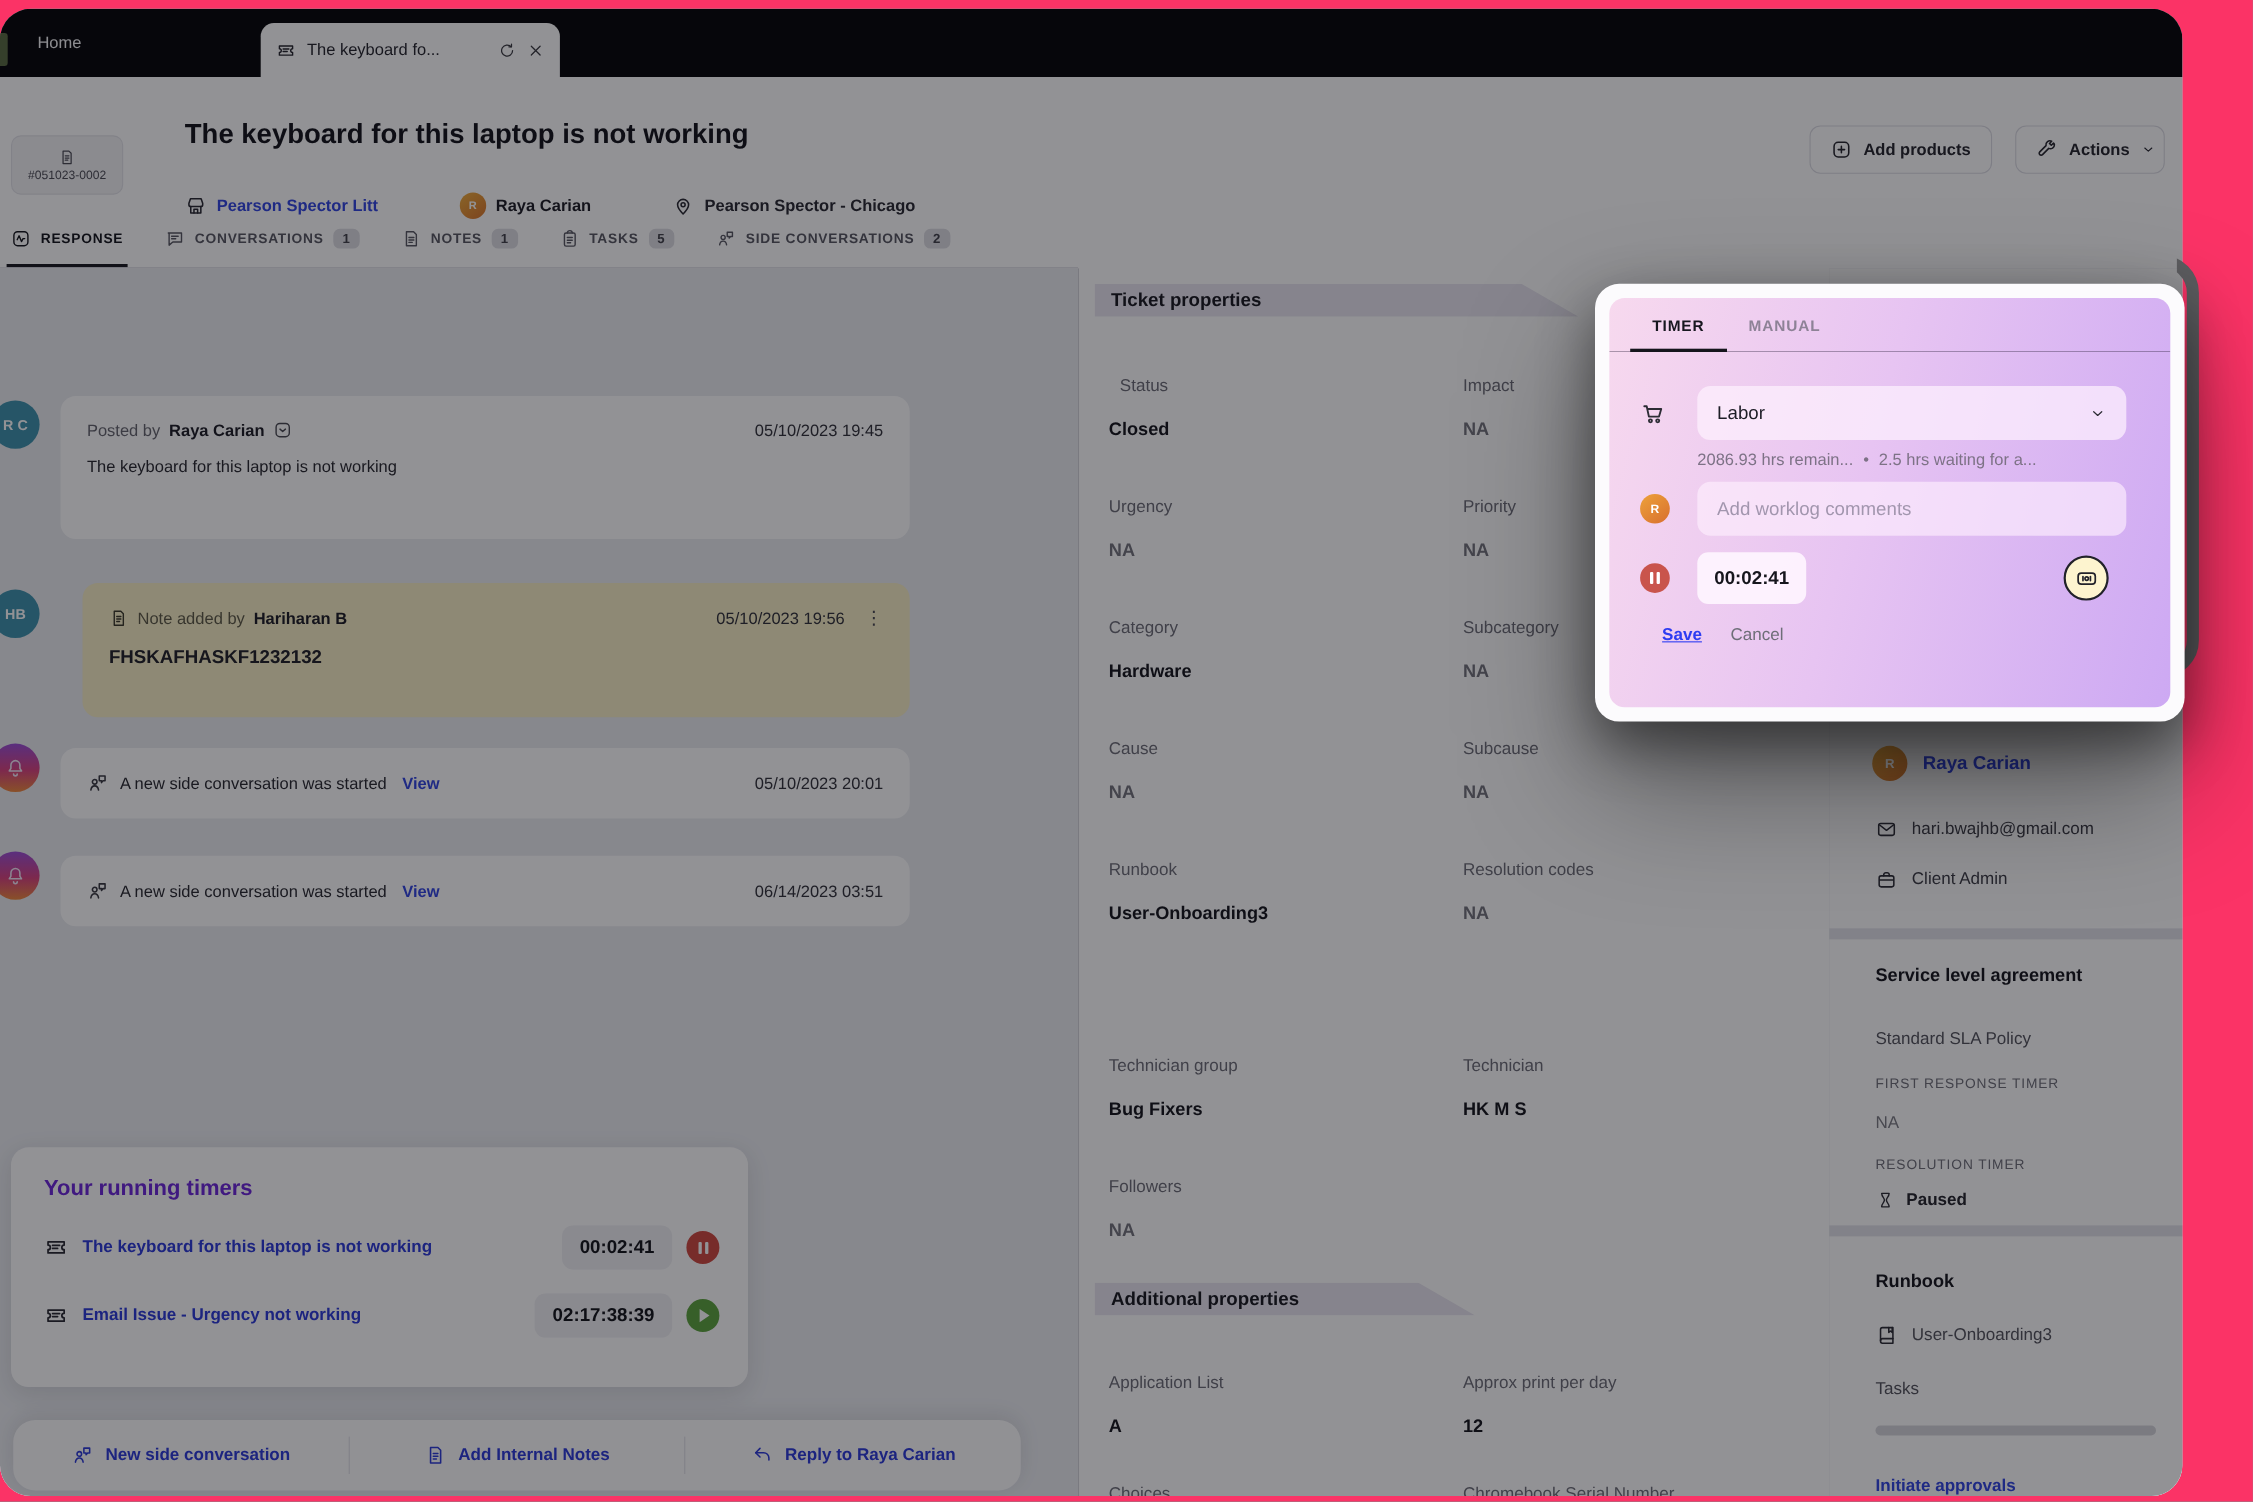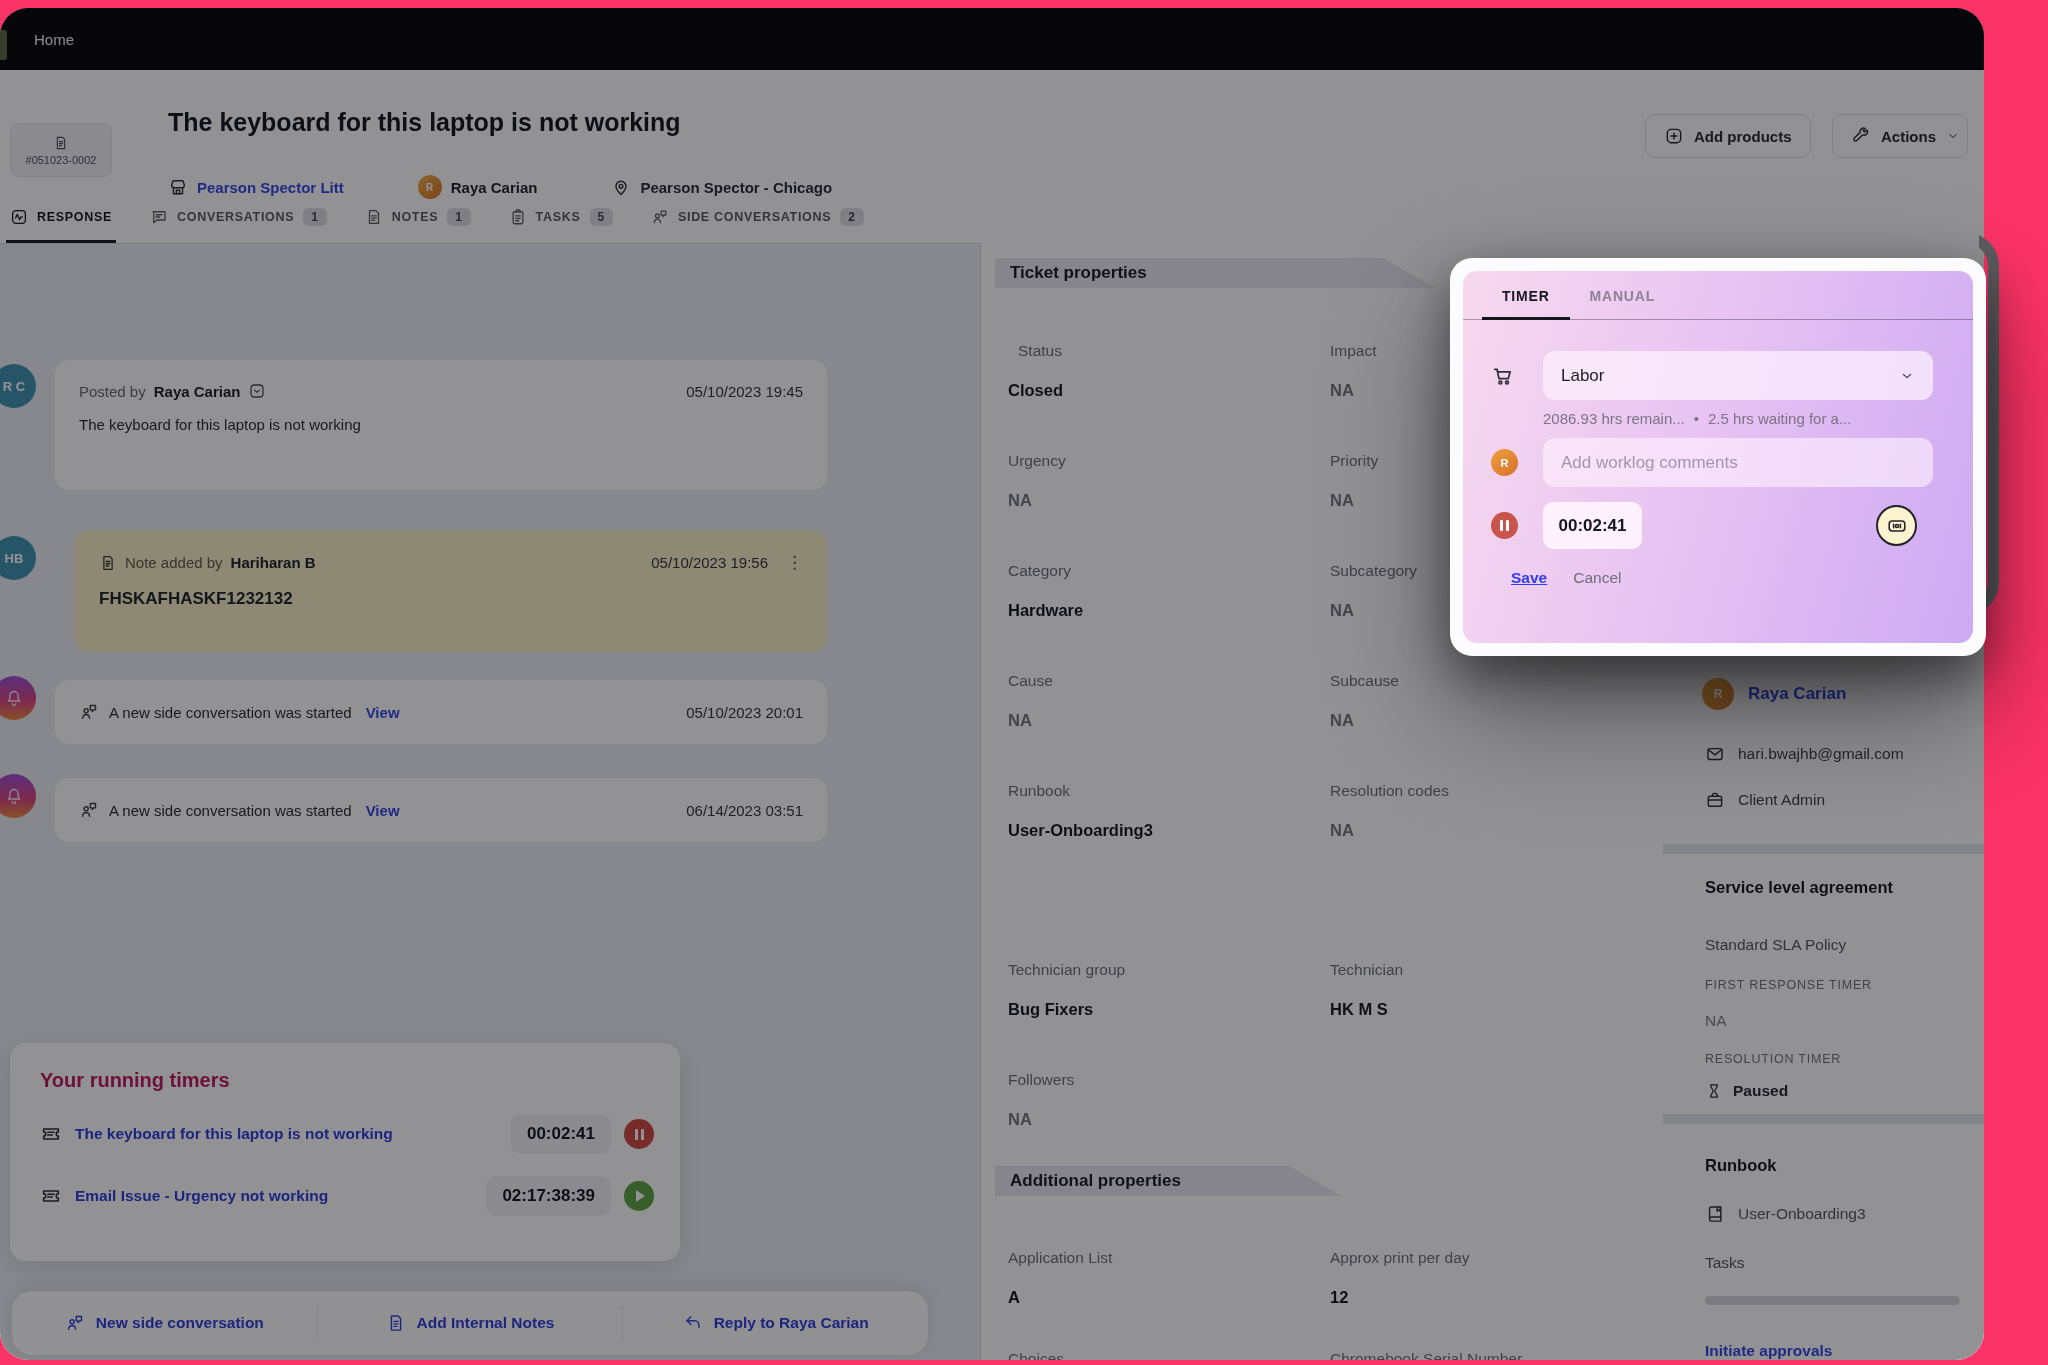--- a/index.html
+++ b/index.html
@@ -57,21 +57,21 @@
   .fc-av { position:absolute; left:-8px; width:44px; height:44px; font-size:13px; z-index:2; }
   .av-rc,.av-hb { background:#3f93ad; }
   .av-bell { background:linear-gradient(180deg,#9b4fd6 0%,#d9447f 55%,#ef8a3e 100%); color:#f3e7f7; }
   .sc-row { display:flex; align-items:center; gap:10px; height:64px; padding:0 24px; font-size:15px; color:#2a2a31;justify-content:space-between; }
   .sc-row .when { margin-left:auto; color:#33333b; }
   .view-link { color:#3347e0; font-weight:600; margin-left:4px; }
   .kebab { font-size:17px; color:#4a4a52; margin-left:10px; letter-spacing:0; }
 
   
   .timers { position:absolute; left:10px; top:799px; width:670px; height:218px; background:#fff; border-radius:16px; box-shadow:0 6px 22px rgba(30,30,40,.12); }
-  .timers h2 { font-size:20px; font-weight:700; color:#be185d; padding:26px 0 0 30px; }
+  .timers h2 { font-size:20px; font-weight:700; color:#6d28d9; padding:26px 0 0 30px; }
   .trow { display:flex; align-items:center; gap:13px; padding:0 26px 0 30px; margin-top:22px; }
   .trow .tlabel { font-size:15.5px; font-weight:600; color:#2e3bd8; }
   .tpill { margin-left:auto; background:#f0f0f4; border-radius:10px; padding:10px 16px; font-size:17px; font-weight:700; color:#15161c; }
   .cbtn { width:30px; height:30px; border-radius:50%; display:flex; align-items:center; justify-content:center; flex:0 0 auto; }
   .cbtn.red { background:#cf4a40; } .cbtn.green { background:#5ea43f; }
   .pauseg { display:flex; gap:3px; } .pauseg i { display:block; width:3px; height:11px; background:#fff; border-radius:1px; }
   .playg { width:0; height:0; border-left:9px solid #fff; border-top:6px solid transparent; border-bottom:6px solid transparent; margin-left:3px; }
 
   
   .composer { position:absolute; left:12px; top:1047px; width:916px; height:64px; background:#fdfdfe; border-radius:20px; display:flex; align-items:center; box-shadow:0 -4px 18px rgba(30,30,40,.10); }
@@ -221,20 +221,38 @@
 
 <div id="stage">
 
   <div id="app">
 
     <div class="topbar">
       <span class="logo-sliver"></span>
       <div class="home">
           <span>Home</span>
         </div>
+      <div class="toptab">
+        <span>
+            <svg class="ic i18">
+              <use href="#s-ticket"></use>
+            </svg>
+          </span>
+        <span class="t-title">The keyboard fo...</span>
+        <span style="margin-left:auto;color:#3a3a40">
+            <svg class="ic i16">
+              <use href="#s-refresh"></use>
+            </svg>
+          </span>
+        <span style="color:#3a3a40">
+            <svg class="ic i16">
+              <use href="#s-close"></use>
+            </svg>
+          </span>
+      </div>
     </div>
 
     <div class="hdr">
       <div class="tkbadge">
         <span>
             <svg class="ic i16">
               <use href="#s-doc"></use>
             </svg>
           </span>
         <span class="num">#051023-0002</span>

